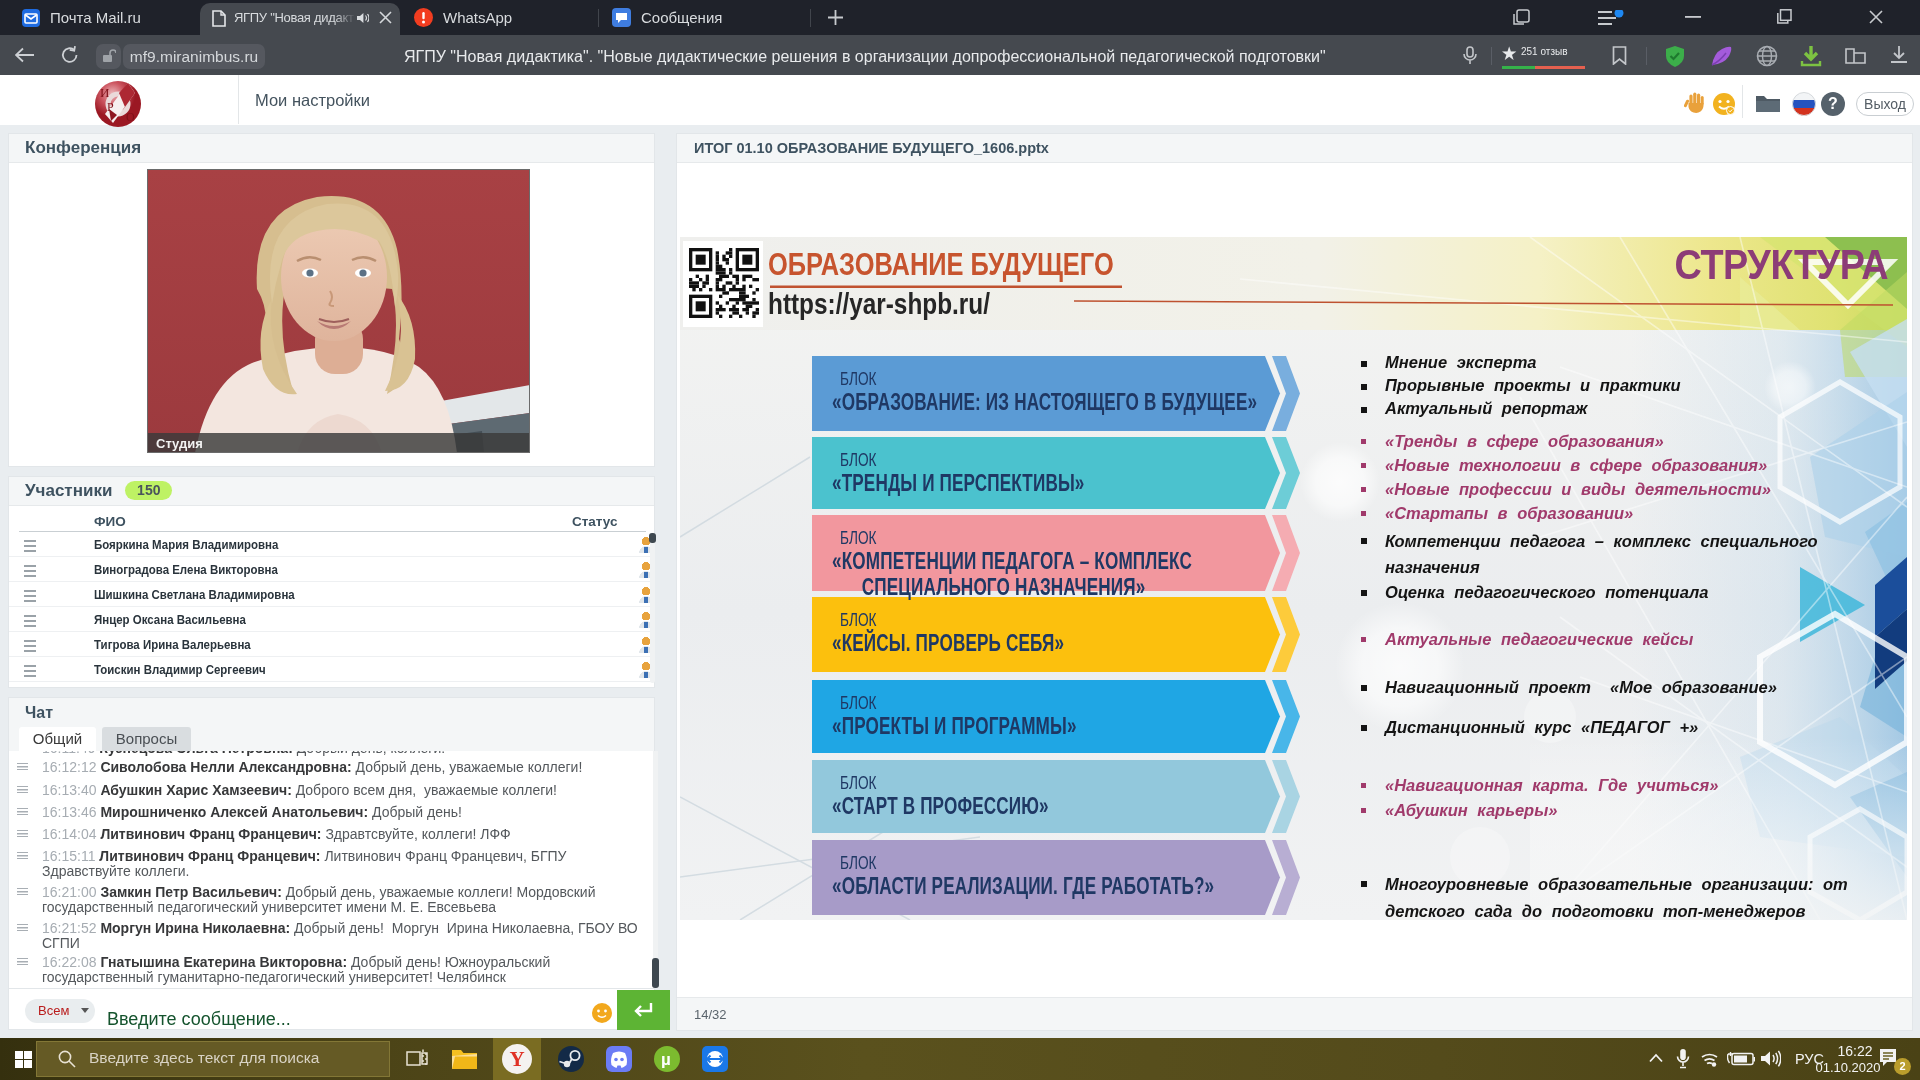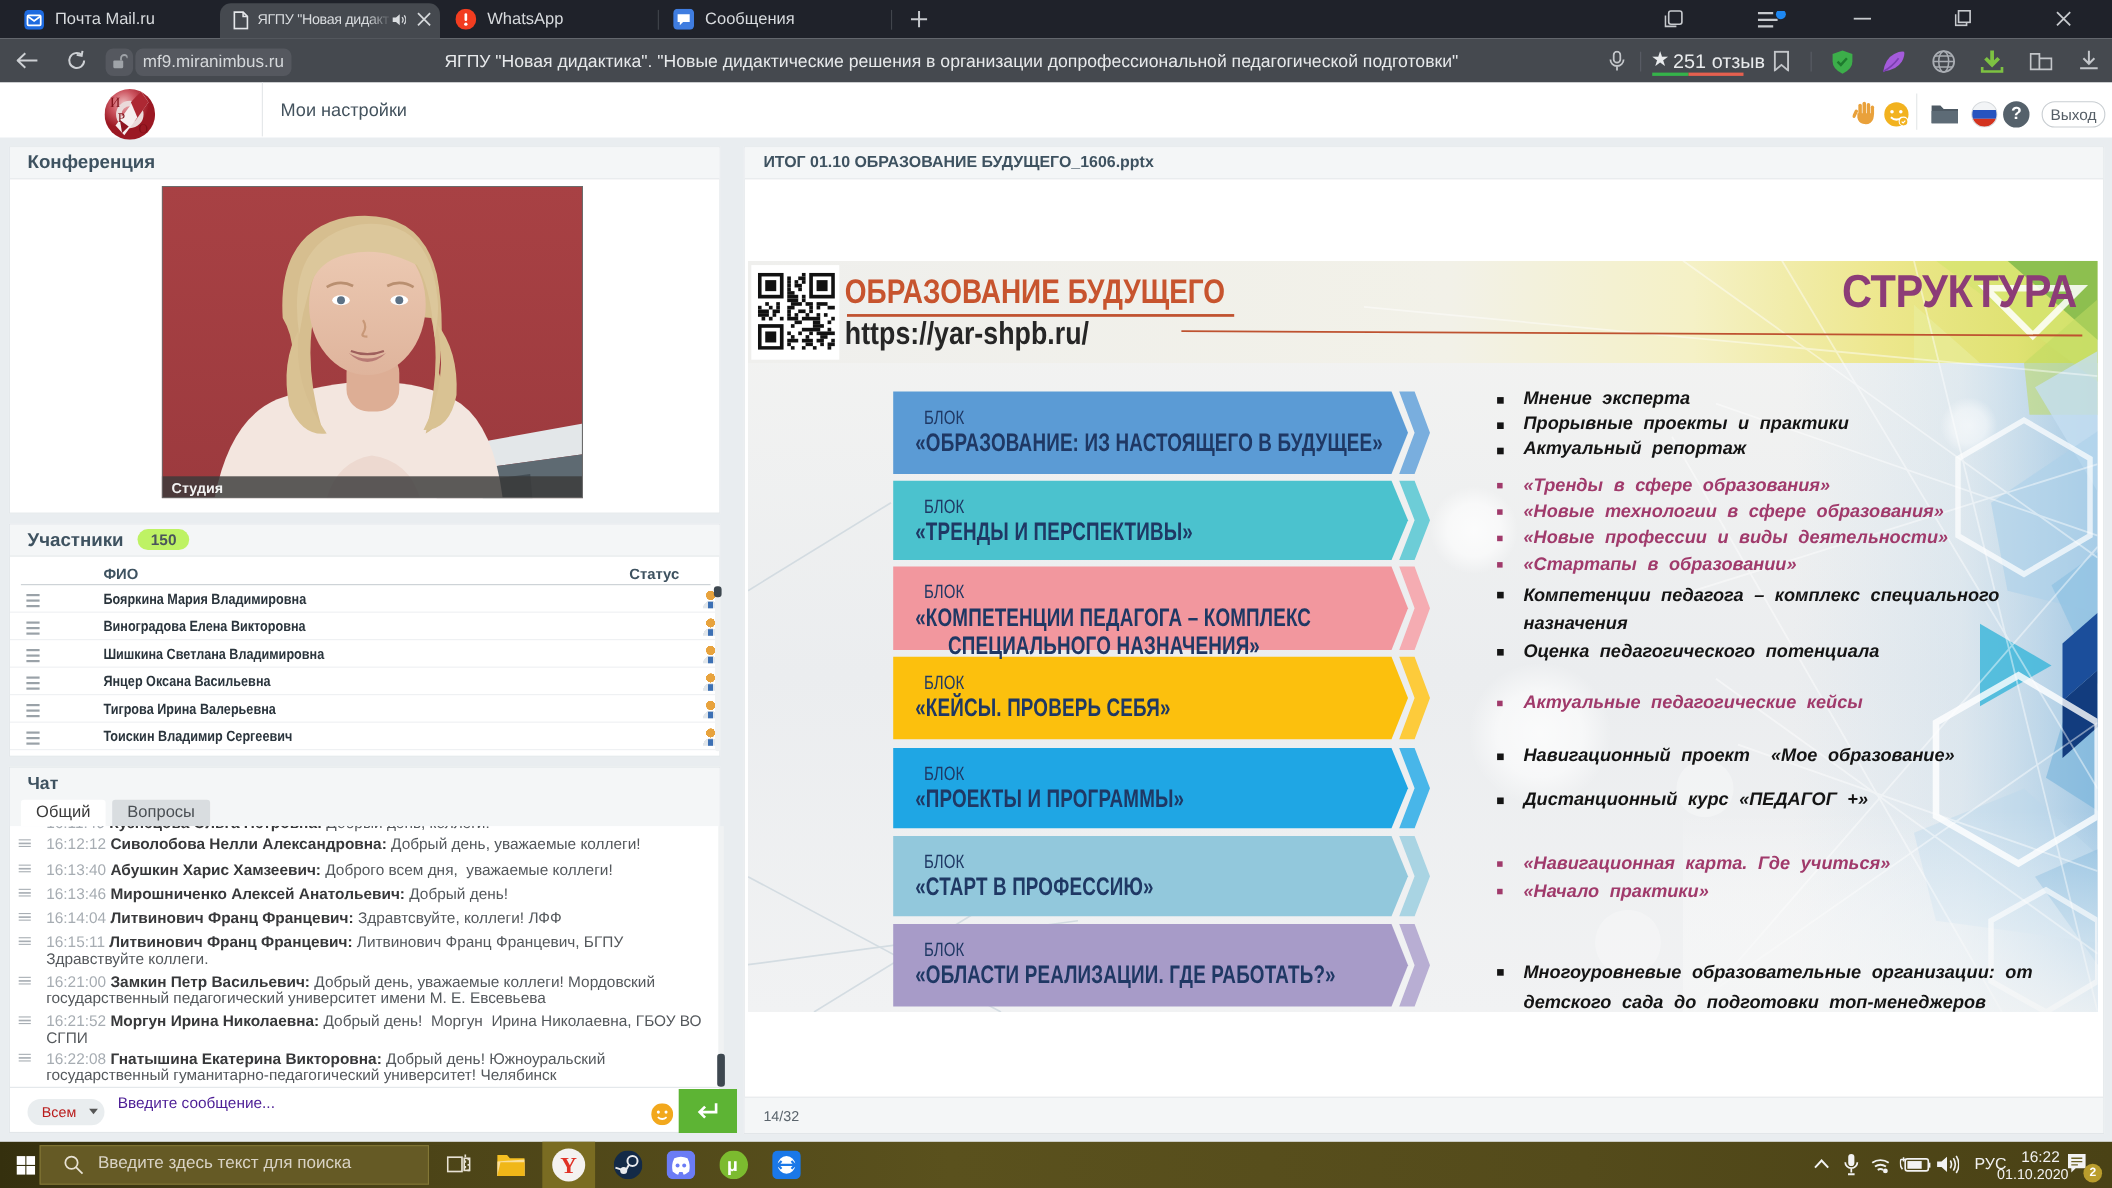--- a/index.html
+++ b/index.html
@@ -132,21 +132,21 @@
   font-size:15.5px;line-height:25px;text-align:center">mf9.miranimbus.ru</div>
 <div class="abs" style="left:404px;top:44px;width:940px;color:#E8EAEC;font-size:16px;
   line-height:26px">ЯГПУ "Новая дидактика". "Новые дидактические решения в организации допрофессиональной педагогической подготовки"</div>
 
 <svg class="abs" style="left:1462px;top:46px" width="16" height="19">
  <rect x="5" y="1" width="6" height="10" rx="3" fill="none" stroke="#C3C6CA" stroke-width="1.6"></rect>
  <path d="M2 8 a6 6 0 0 0 12 0 M8 14 v4" fill="none" stroke="#C3C6CA" stroke-width="1.6"></path>
 </svg>
 <div class="abs tabsep" style="left:1491px;top:47px;height:18px;background:#5a5e66"></div>
 <div class="abs" style="left:1502px;top:44px;color:#E8EAEC;font-size:16px;font-weight:bold">★</div>
-<div class="abs" style="left:1521px;top:46px;color:#E8EAEC;font-size:18px">251 отзыв</div>
+<div class="abs" style="left:1521px;top:46px;color:#E8EAEC;font-size:10px">251 отзыв</div>
 <div class="abs" style="left:1502px;top:66px;width:33px;height:3px;background:#35B24A"></div>
 <div class="abs" style="left:1535px;top:66px;width:50px;height:3px;background:#E5604F"></div>
 <svg class="abs" style="left:1612px;top:46px" width="15" height="19">
  <path d="M1.5 1 h12 v17 l-6-5 l-6 5 z" fill="none" stroke="#C3C6CA" stroke-width="1.7"></path>
 </svg>
 <div class="abs tabsep" style="left:1646px;top:47px;height:18px;background:#5a5e66"></div>
 <svg class="abs" style="left:1664px;top:45px" width="22" height="23">
  <path d="M11 1 L20 4 V11 q0 7 -9 11 q-9 -4 -9 -11 V4 z" fill="#3CAE4A"></path>
  <path d="M6.5 11 l3 3 l5.5-6" fill="none" stroke="#1e7a2e" stroke-width="2.2"></path>
 </svg>
@@ -314,21 +314,21 @@
     <div class="msg" style="top:170px"><i></i><span class="tm">16:21:52</span> <b>Моргун Ирина Николаевна:</b> <span class="tx">Добрый день!&nbsp; Моргун&nbsp; Ирина Николаевна, ГБОУ ВО СГПИ</span></div>
     <div class="msg" style="top:204px"><i></i><span class="tm">16:22:08</span> <b>Гнатышина Екатерина Викторовна:</b> <span class="tx">Добрый день! Южноуральский государственный гуманитарно-педагогический университет! Челябинск</span></div>
   </div>
   <div class="abs" style="left:644px;top:53px;width:5px;height:237px;background:#F0F2F3"></div>
   <div class="abs" style="left:643px;top:260px;width:7px;height:30px;background:#3E4850;border-radius:3px"></div>
   <div class="abs" style="left:0;top:290px;width:645px;height:1px;background:#E2E6E9"></div>
   <div class="abs" style="left:16px;top:301px;width:70px;height:24px;background:#E9EDEF;border-radius:12px;
     color:#b91c1c;font-size:13px;line-height:24px;padding-left:13px">Всем
     <span style="display:inline-block;margin-left:8px;width:0;height:0;border-left:4px solid transparent;
       border-right:4px solid transparent;border-top:5px solid #555;vertical-align:2px"></span></div>
-  <div class="abs" style="left:98px;top:296px;color:#4c1d95;font-size:14px">Введите сообщение...</div>
+  <div class="abs" style="left:98px;top:311px;color:#14532d;font-size:18px">Введите сообщение...</div>
   <svg class="abs" style="left:583px;top:305px" width="20" height="20">
    <circle cx="10" cy="10" r="10" fill="#F2A81D"></circle>
    <circle cx="6.5" cy="8" r="1.4" fill="#fff"></circle>
       <circle cx="13.5" cy="8" r="1.4" fill="#fff"></circle>
    <path d="M6 12.5 q4 3.5 8 0" stroke="#fff" stroke-width="1.6" fill="none"></path>
   </svg>
   <div class="abs" style="left:608px;top:292px;width:53px;height:40px;background:#5DB434"></div>
   <svg class="abs" style="left:622px;top:304px" width="24" height="17">
    <path d="M20 1 v8 h-14 M10 4 l-5 5 l5 5" stroke="#fff" stroke-width="2.4" fill="none"></path>
   </svg>
@@ -546,21 +546,21 @@
 <div class="bullet pu" style="left:665px;top:192px;width:480px;line-height:24px">«Тренды в сфере образования»</div>
 <div class="bullet pu" style="left:665px;top:216px;width:480px;line-height:24px">«Новые технологии в сфере образования»</div>
 <div class="bullet pu" style="left:665px;top:240px;width:480px;line-height:24px">«Новые профессии и виды деятельности»</div>
 <div class="bullet pu" style="left:665px;top:264px;width:480px;line-height:24px">«Стартапы в образовании»</div>
 <div class="bullet" style="left:665px;top:291px;width:455px;line-height:26px">Компетенции педагога – комплекс специального назначения</div>
 <div class="bullet" style="left:665px;top:343px;width:470px;line-height:25px">Оценка педагогического потенциала</div>
 <div class="bullet pu" style="left:665px;top:390px;width:470px;line-height:25px">Актуальные педагогические кейсы</div>
 <div class="bullet" style="left:665px;top:438px;width:490px;line-height:25px">Навигационный проект&nbsp; «Мое образование»</div>
 <div class="bullet" style="left:665px;top:478px;width:490px;line-height:25px">Дистанционный курс «ПЕДАГОГ +»</div>
 <div class="bullet pu" style="left:665px;top:536px;width:470px;line-height:25px">«Навигационная карта. Где учиться»</div>
-<div class="bullet pu" style="left:665px;top:561px;width:470px;line-height:25px">«Начало практики»</div>
+<div class="bullet pu" style="left:665px;top:561px;width:470px;line-height:25px">«Абушкин карьеры»</div>
 <div class="bullet" style="left:665px;top:634px;width:470px;line-height:27px">Многоуровневые образовательные организации: от детского сада до подготовки топ-менеджеров</div>
 </div>
 
 <div class="abs" id="taskbar"></div>
 <svg class="abs" style="left:15px;top:1051px" width="17" height="17">
  <rect x="0" y="0" width="8" height="8" fill="#fff"></rect>
     <rect x="9" y="0" width="8" height="8" fill="#fff"></rect>
  <rect x="0" y="9" width="8" height="8" fill="#fff"></rect>
     <rect x="9" y="9" width="8" height="8" fill="#fff"></rect>
 </svg>

